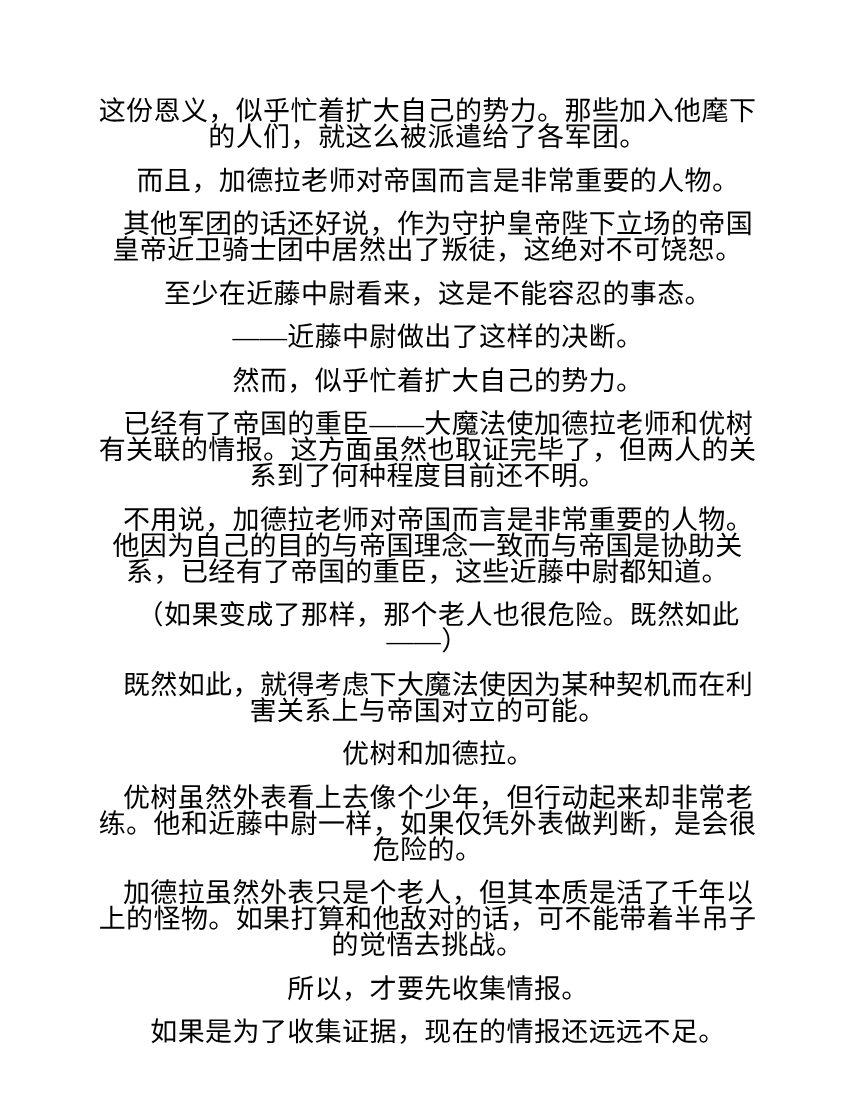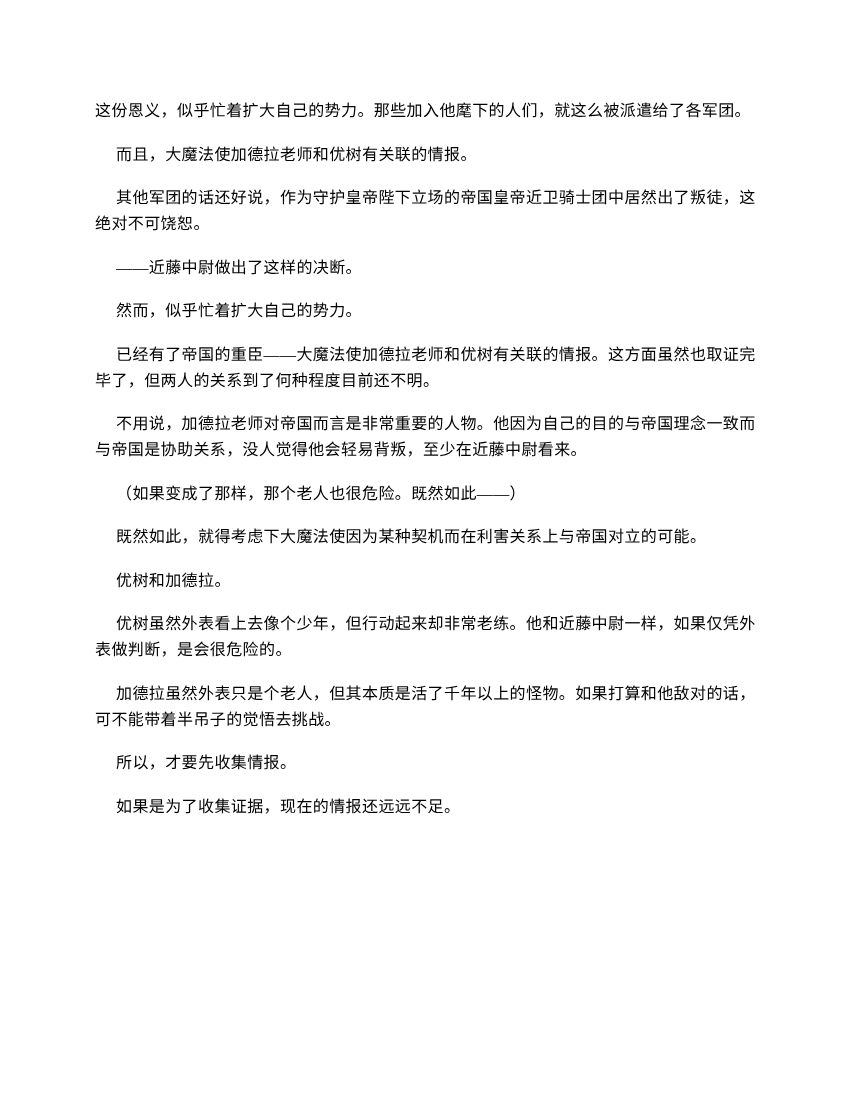--- a/index.html
+++ b/index.html
@@ -13,25 +13,25 @@
     height: 1100px;
     background: #ffffff;
     overflow: hidden;
   }
   .text-block {
     position: absolute;
     left: 95px;
     top: 98px;
     width: 665px;
     font-family: "Liberation Serif", "DejaVu Serif", serif;
-    font-size: 16px;
+    font-size: 27px;
     line-height: 26px;
     letter-spacing: 0.4px;
     color: #000000;
-    text-align: left;
+    text-align: center;
     word-break: break-all;
     line-break: strict;
   }
   .text-block p {
     margin: 0 0 17.5px 0;
     padding: 0;
     text-indent: 0;
   }
   .text-block p.indent {
     text-indent: 21px;
@@ -39,26 +39,27 @@
   .text-block p:last-child {
     margin-bottom: 16px;
   }
 </style>
 </head>
 <body>
 
 <div class="page" style="background: rgb(255, 255, 255);">
   <div class="text-block" style="color: rgb(0, 0, 0);">
     <p>这份恩义，似乎忙着扩大自己的势力。那些加入他麾下的人们，就这么被派遣给了各军团。</p>
-    <p class="indent">而且，大魔法使加德拉老师和优树有关联的情报。</p>
+    <p class="indent">而且，加德拉老师对帝国而言是非常重要的人物。</p>
     <p class="indent">其他军团的话还好说，作为守护皇帝陛下立场的帝国皇帝近卫骑士团中居然出了叛徒，这绝对不可饶恕。</p>
+    <p class="indent">至少在近藤中尉看来，这是不能容忍的事态。</p>
     <p class="indent">——近藤中尉做出了这样的决断。</p>
     <p class="indent">然而，似乎忙着扩大自己的势力。</p>
     <p class="indent">已经有了帝国的重臣——大魔法使加德拉老师和优树有关联的情报。这方面虽然也取证完毕了，但两人的关系到了何种程度目前还不明。</p>
-    <p class="indent">不用说，加德拉老师对帝国而言是非常重要的人物。他因为自己的目的与帝国理念一致而与帝国是协助关系，没人觉得他会轻易背叛，至少在近藤中尉看来。</p>
+    <p class="indent">不用说，加德拉老师对帝国而言是非常重要的人物。他因为自己的目的与帝国理念一致而与帝国是协助关系，已经有了帝国的重臣，这些近藤中尉都知道。</p>
     <p class="indent">（如果变成了那样，那个老人也很危险。既然如此——）</p>
     <p class="indent">既然如此，就得考虑下大魔法使因为某种契机而在利害关系上与帝国对立的可能。</p>
     <p class="indent">优树和加德拉。</p>
     <p class="indent">优树虽然外表看上去像个少年，但行动起来却非常老练。他和近藤中尉一样，如果仅凭外表做判断，是会很危险的。</p>
     <p class="indent">加德拉虽然外表只是个老人，但其本质是活了千年以上的怪物。如果打算和他敌对的话，可不能带着半吊子的觉悟去挑战。</p>
     <p class="indent">所以，才要先收集情报。</p>
     <p class="indent">如果是为了收集证据，现在的情报还远远不足。</p>
   </div>
 </div>
 

